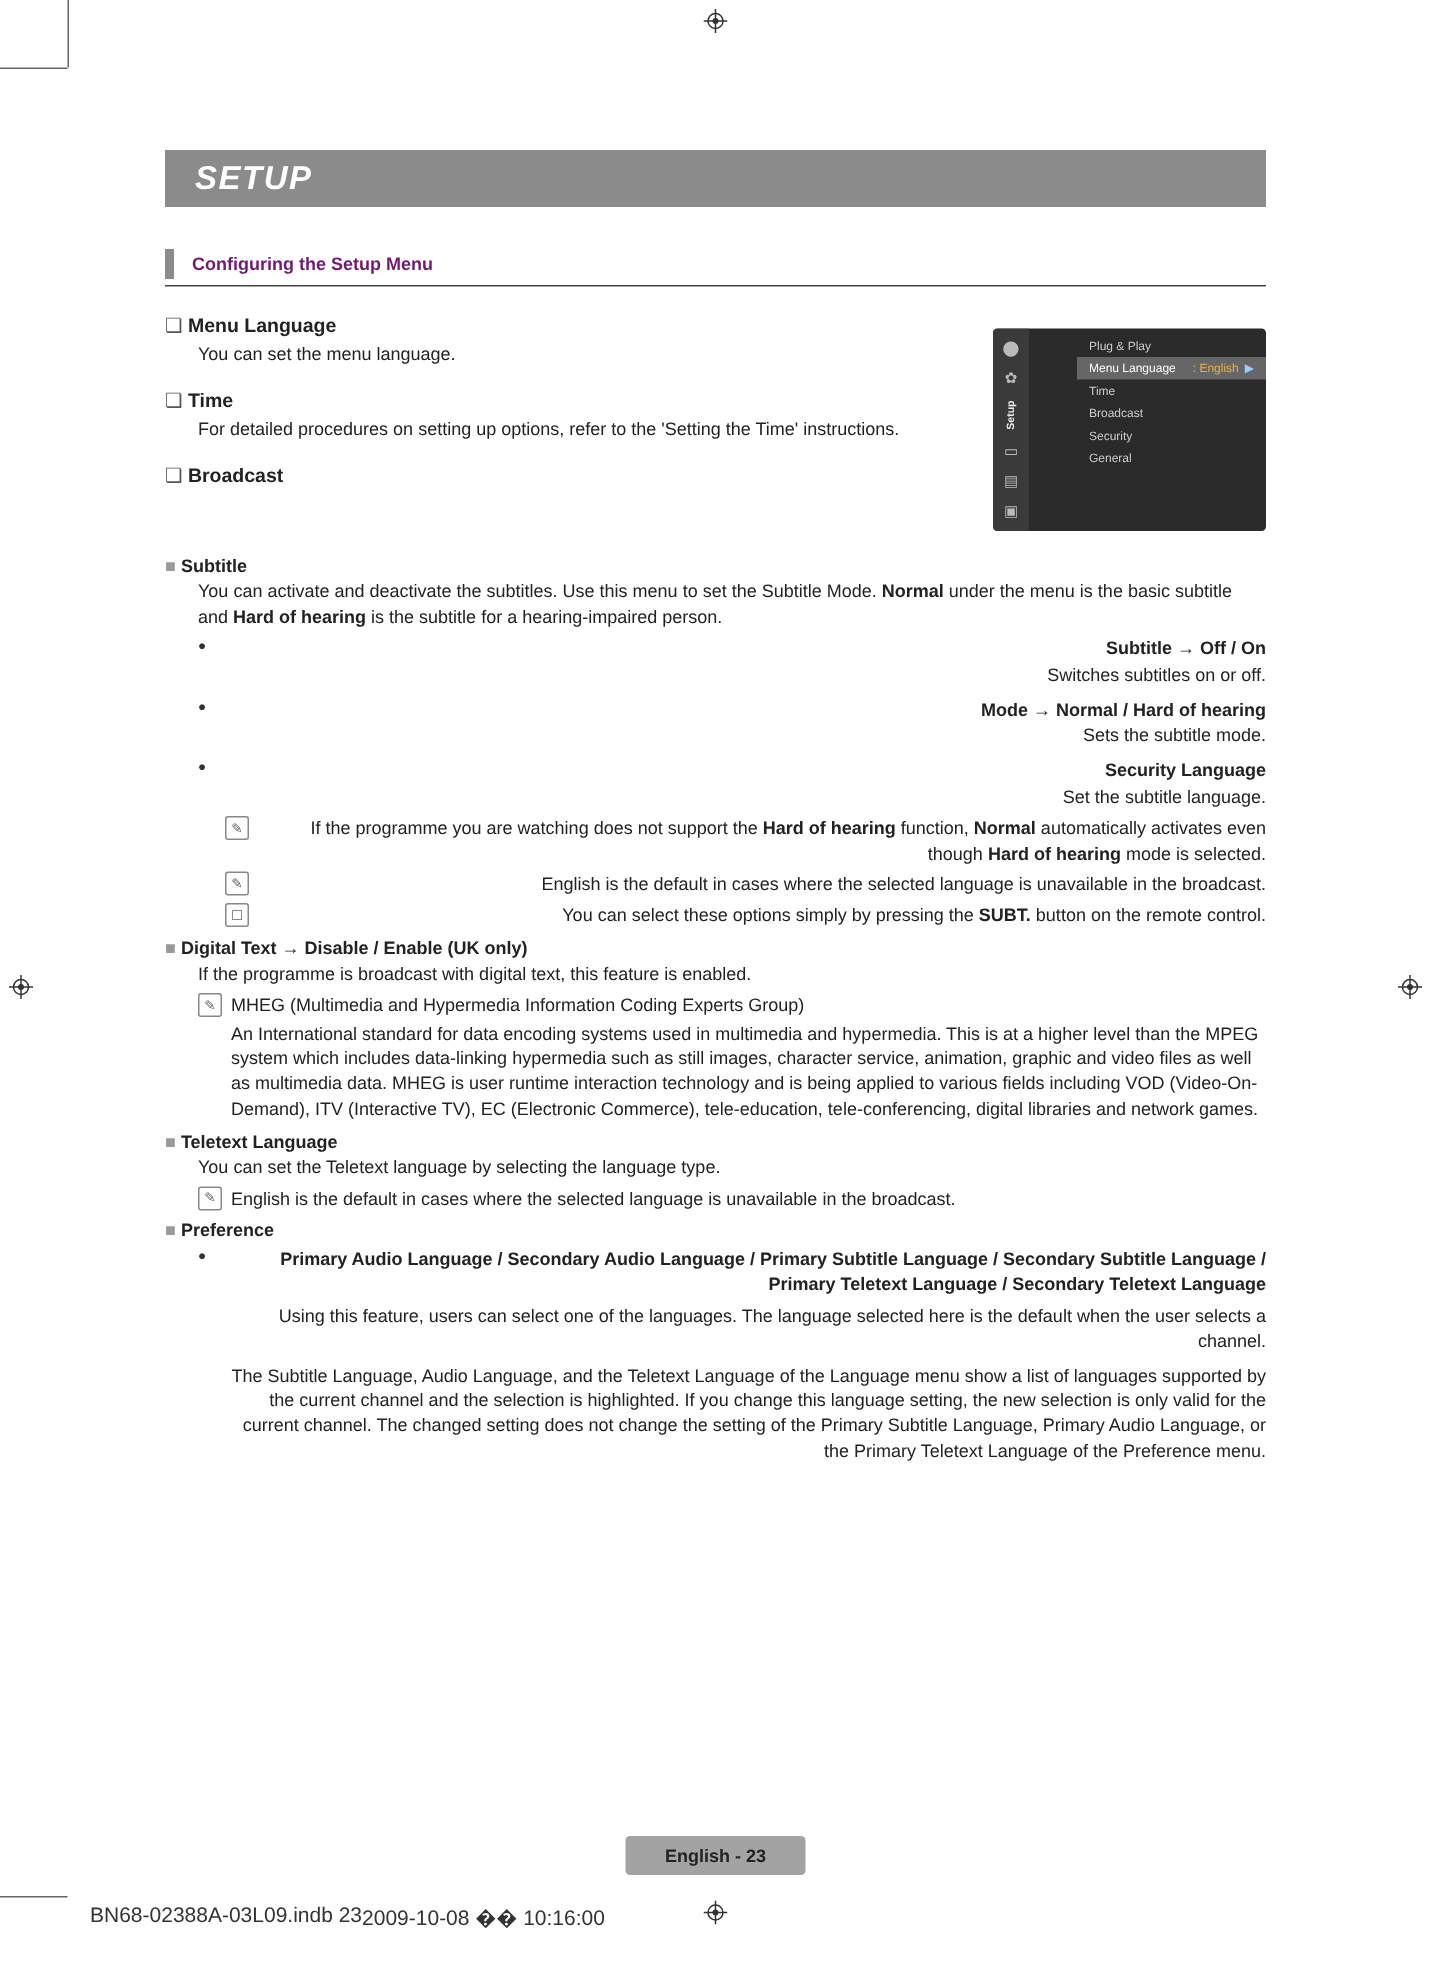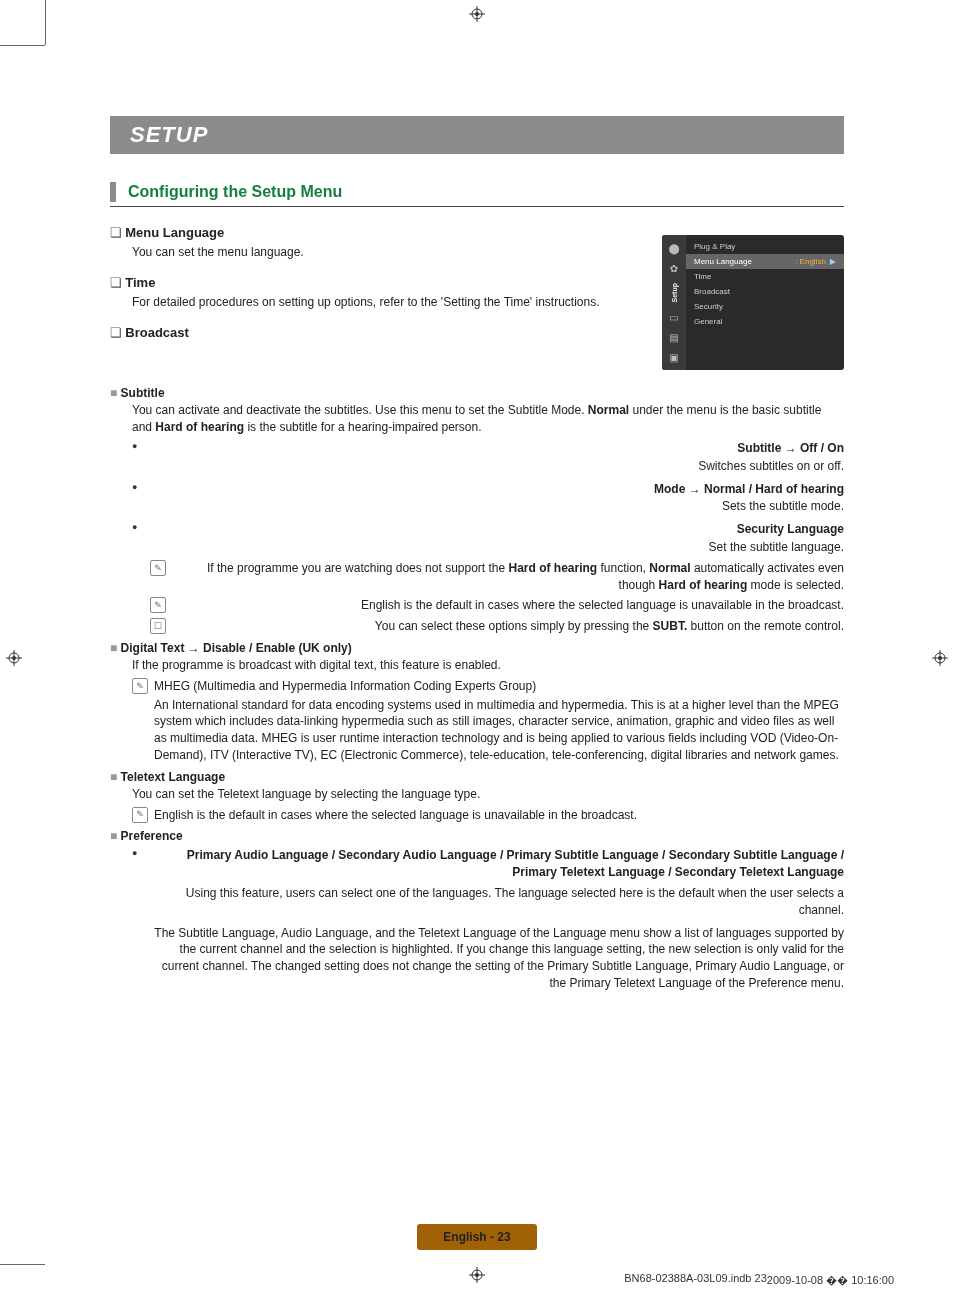--- a/index.html
+++ b/index.html
@@ -8,21 +8,21 @@
     font-family: Arial, Helvetica, sans-serif;
     font-size: 12px;
     color: #222;
     background: #fff;
   }
   .page {
     width: 954px;
     height: 1315px;
     position: relative;
     box-sizing: border-box;
-    padding: 56px 60px 30px 60px;
+    padding: 40px 60px 30px 60px;
   }
   .crop-mark-top, .crop-mark-bottom {
     position: absolute;
     left: 50%;
     width: 16px; height: 16px;
     transform: translateX(-50%);
   }
   .crop-mark-top { top: 6px; }
   .crop-mark-bottom { bottom: 32px; }
   .crop-mark-left, .crop-mark-right {
@@ -61,23 +61,23 @@
     padding-bottom: 4px;
     margin-bottom: 18px;
   }
   .section-heading .bar {
     width: 6px;
     height: 20px;
     background: #8b8b8b;
     margin-right: 12px;
   }
   .section-heading .title {
-    font-size: 16px;
-    font-weight: bold;
-    color: #15803d;
+    font-size: 12px;
+    font-weight: bold;
+    color: #701a75;
   }
 
   .osd-wrapper {
     float: right;
     margin: 10px 0 10px 20px;
   }
   .osd {
     width: 182px;
     background: #2a2a2a;
     color: #ccc;
@@ -102,21 +102,21 @@
     font-size:10px;
   }
   .osd-sidebar .sidebar-label {
     writing-mode: vertical-rl;
     transform: rotate(180deg);
     font-size: 7px;
     color: #eee;
     font-weight: bold;
     margin: 2px 0;
   }
-  .osd-main { flex: 1; padding: 4px 0; }
+  .osd-main { flex: 1; padding: 4px 0; margin-left: 32px; }
   .osd-row {
     display: flex;
     align-items: center;
     padding: 3px 8px;
     font-size: 8px;
   }
   .osd-row.selected {
     background: #666;
     color: #fff;
   }
@@ -211,35 +211,35 @@
   }
 
   .pagefoot {
     position: absolute;
     left: 0; right: 0;
     bottom: 65px;
     text-align: center;
   }
   .pagefoot .pill {
     display: inline-block;
-    background: #a16207;
+    background: #a3a3a3;
     color: #222;
     font-weight: bold;
     font-size: 12px;
     padding: 6px 26px;
     border-radius: 3px;
   }
   .footer-line {
     position: absolute;
     left: 60px; right: 60px;
     bottom: 28px;
-    font-size: 11px;
+    font-size: 14px;
     color: #333;
     display: flex;
-    justify-content: flex-end;
+    justify-content: flex-start;
   }
 
   b { font-weight: bold; }
 </style>
 </head>
 <body>
 
 <div class="page">
 
   <div class="corner-line-tl-v"></div>

